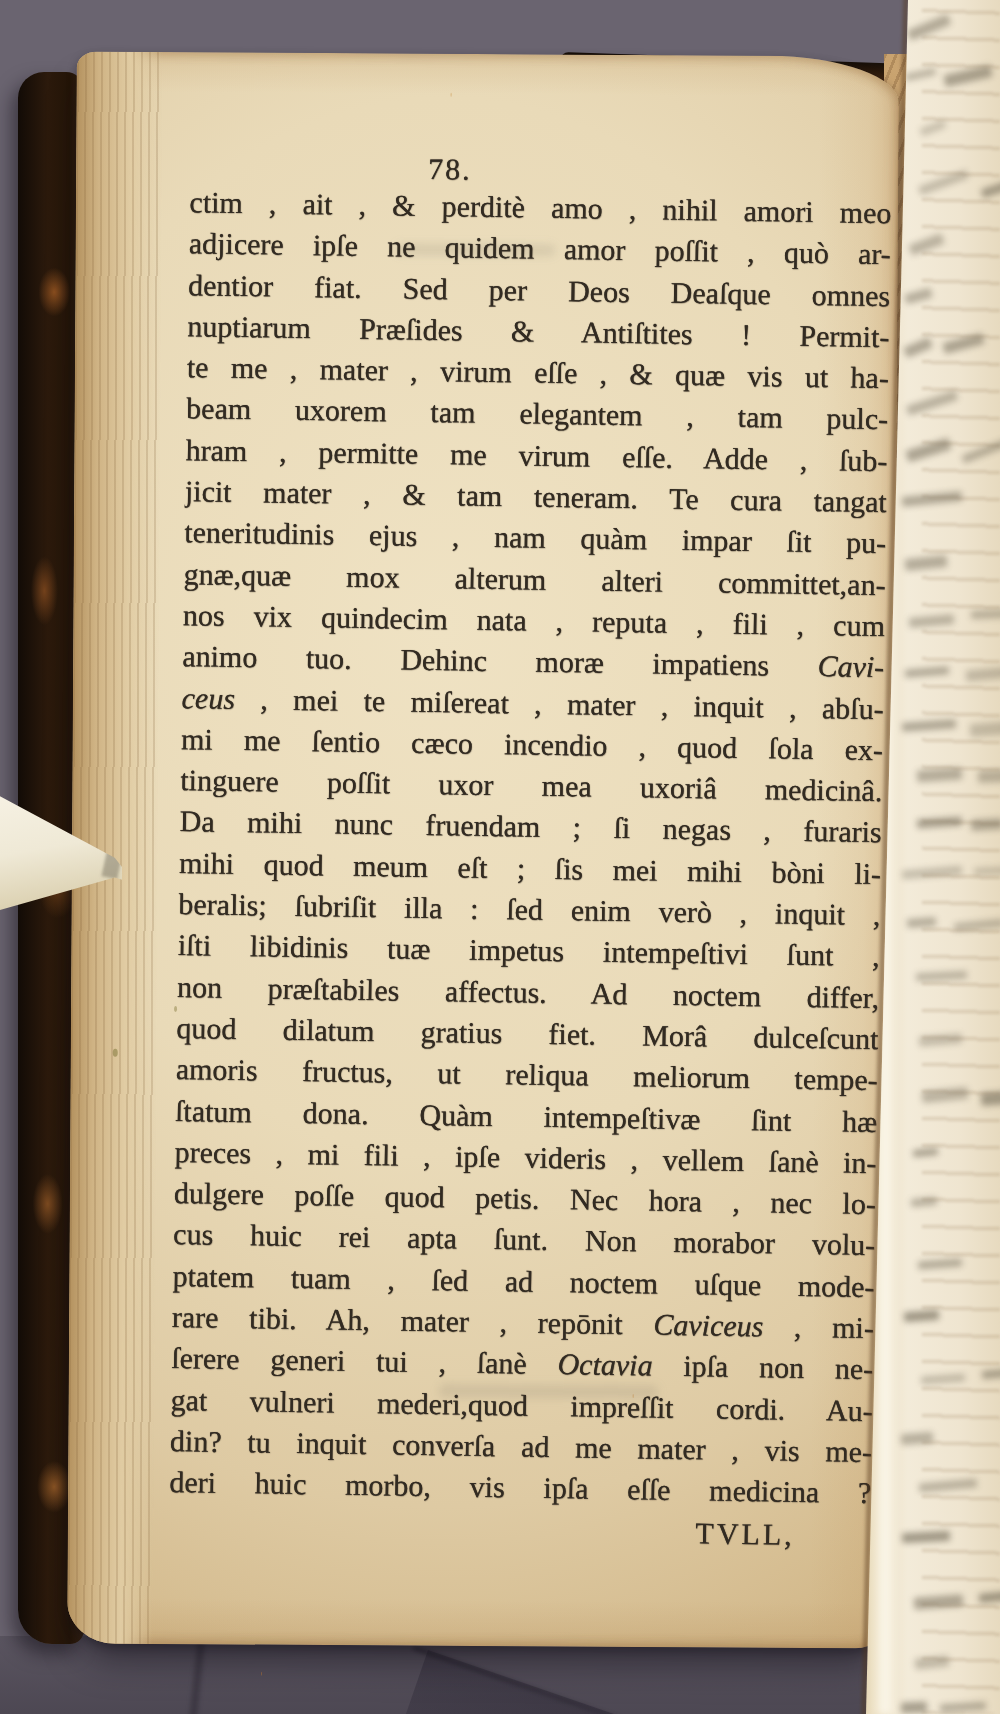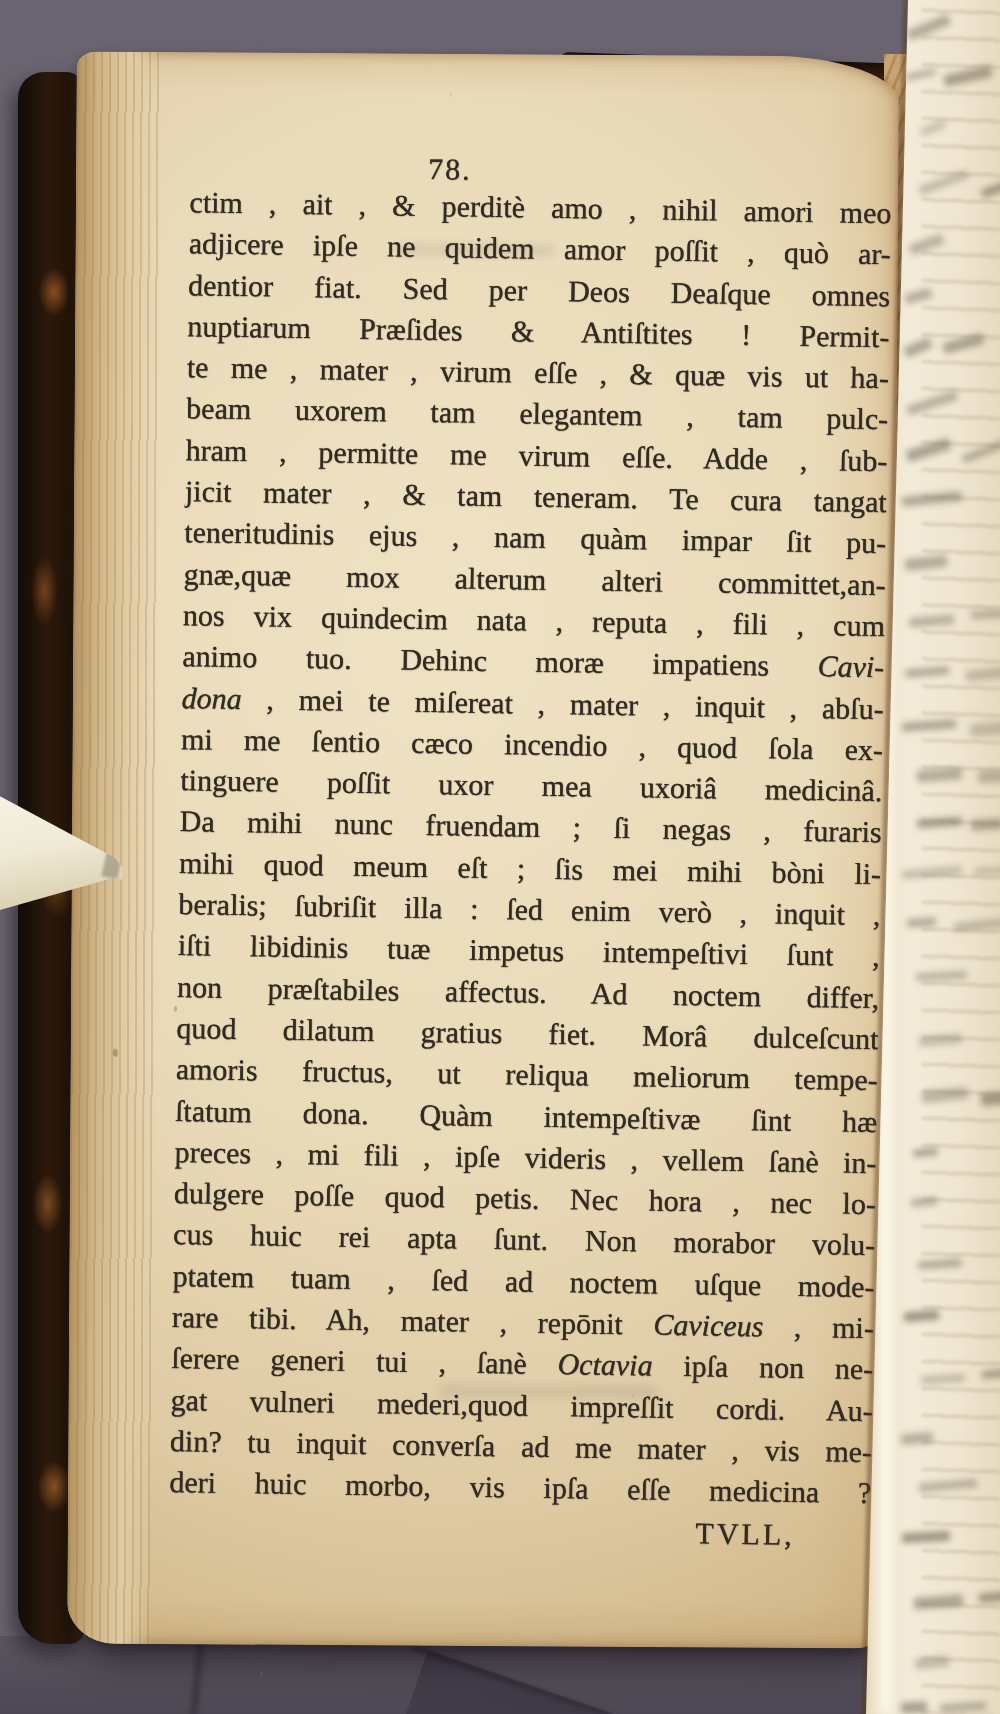--- a/index.html
+++ b/index.html
@@ -135,21 +135,21 @@
           <div class="line"><span>dentior fiat. Sed per Deos Deaſque omnes</span></div>
           <div class="line"><span>nuptiarum Præſides &amp; Antiſtites ! Permit-</span></div>
           <div class="line"><span>te me , mater , virum eſſe , &amp; quæ vis ut ha-</span></div>
           <div class="line"><span>beam uxorem tam elegantem , tam pulc-</span></div>
           <div class="line"><span>hram , permitte me virum eſſe. Adde , ſub-</span></div>
           <div class="line"><span>jicit mater , &amp; tam teneram. Te cura tangat</span></div>
           <div class="line"><span>teneritudinis ejus , nam quàm impar ſit pu-</span></div>
           <div class="line"><span>gnæ,quæ mox alterum alteri committet,an-</span></div>
           <div class="line"><span>nos vix quindecim nata , reputa , fili , cum</span></div>
           <div class="line"><span>animo tuo. Dehinc moræ impatiens </span><span class="it">Cavi-</span></div>
-          <div class="line"><span class="it">dona</span><span> , mei te miſereat , mater , inquit , abſu-</span></div>
+          <div class="line"><span class="it">ceus</span><span> , mei te miſereat , mater , inquit , abſu-</span></div>
           <div class="line"><span>mi me ſentio cæco incendio , quod ſola ex-</span></div>
           <div class="line"><span>tinguere poſſit uxor mea uxoriâ medicinâ.</span></div>
           <div class="line"><span>Da mihi nunc fruendam ; ſi negas , furaris</span></div>
           <div class="line"><span>mihi quod meum eſt ; ſis mei mihi bòni li-</span></div>
           <div class="line"><span>beralis; ſubriſit illa : ſed enim verò , inquit ,</span></div>
           <div class="line"><span>iſti libidinis tuæ impetus intempeſtivi ſunt ,</span></div>
           <div class="line"><span>non præſtabiles affectus. Ad noctem differ,</span></div>
           <div class="line"><span>quod dilatum gratius fiet. Morâ dulceſcunt</span></div>
           <div class="line"><span>amoris fructus, ut reliqua meliorum tempe-</span></div>
           <div class="line"><span>ſtatum dona. Quàm intempeſtivæ ſint hæ</span></div>

